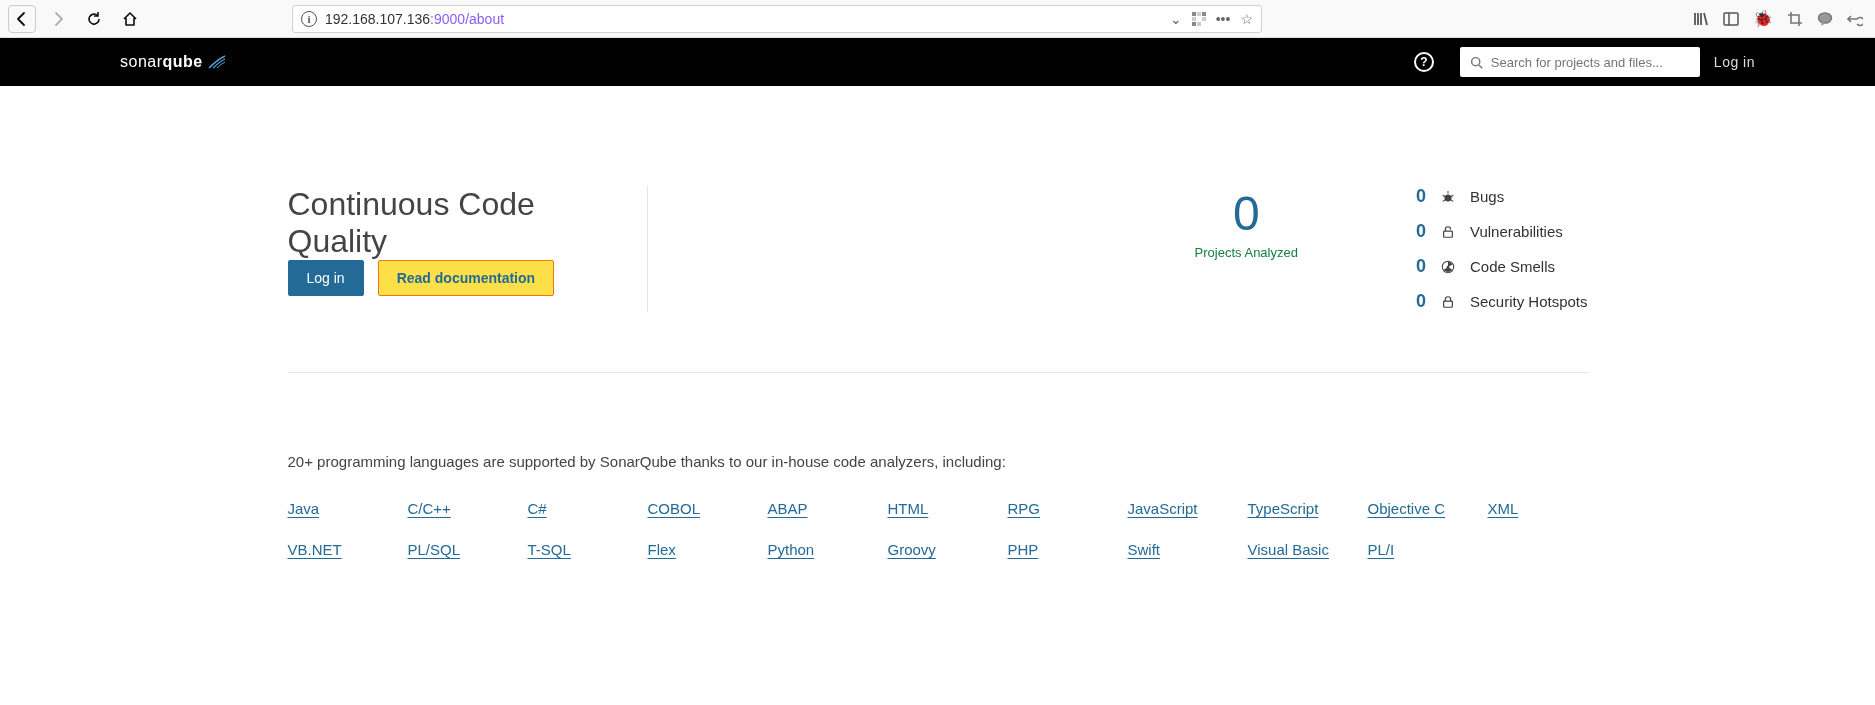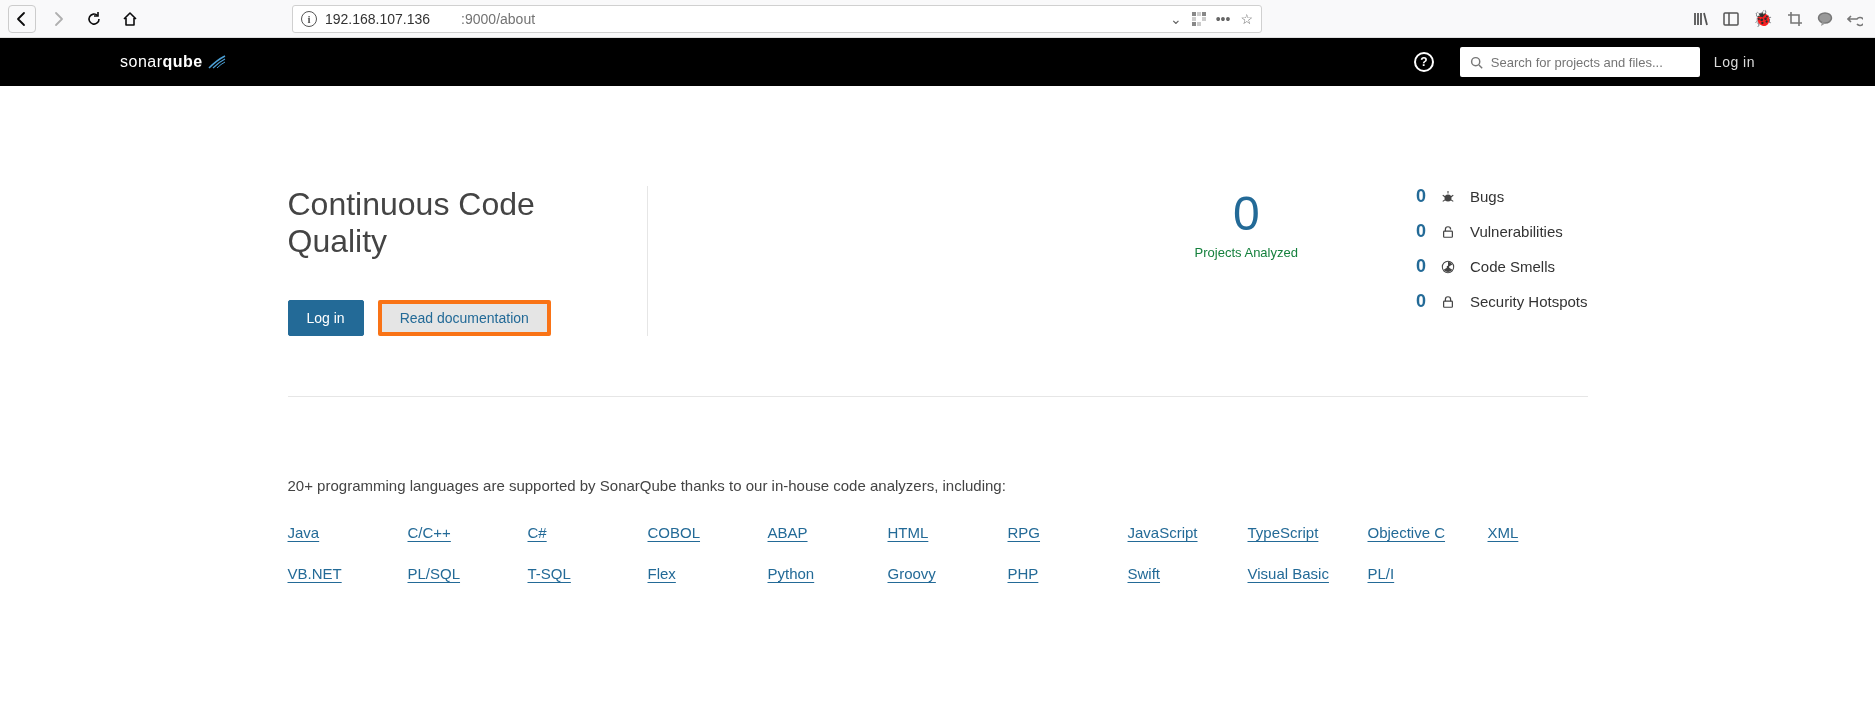--- a/index.html
+++ b/index.html
@@ -6,21 +6,21 @@
 body { font-family: -apple-system, BlinkMacSystemFont, "Segoe UI", Helvetica, Arial, sans-serif; background: #fff; color: #333; }
 
 
 .browser-chrome { background: #f9f9fa; border-bottom: 1px solid #e0e0e0; height: 38px; display: flex; align-items: center; padding: 0 8px; gap: 8px; }
 .nav-btn { width: 28px; height: 28px; display: flex; align-items: center; justify-content: center; color: #555; font-size: 16px; cursor: pointer; }
 .nav-btn.enabled { color: #0c0c0d; border: 1px solid #ccc; border-radius: 4px; }
 .nav-btn.disabled { color: #b0b0b0; }
 .url-bar { flex: 1; max-width: 970px; height: 28px; border: 1px solid #d0d0d0; border-radius: 3px; background: #fff; display: flex; align-items: center; padding: 0 8px; margin-left: 140px; color: #555; font-size: 14px; gap: 8px; }
 .url-info-icon { width: 16px; height: 16px; border: 1.5px solid #555; border-radius: 50%; display: inline-flex; align-items: center; justify-content: center; font-size: 11px; font-weight: bold; font-family: serif; }
 .url-text { color: #333; }
-.url-text .gray { color: #737373; margin-left: 31px; }
+.url-text .gray { color: #8b5cf6; }
 .url-right { margin-left: auto; display: flex; gap: 10px; align-items: center; color: #666; font-size: 14px; }
 .chrome-icons { display: flex; gap: 14px; align-items: center; color: #555; font-size: 16px; margin-left: auto; padding-right: 4px; }
 .chrome-icons span { cursor: pointer; }
 
 
 .topnav { background: #000000; height: 48px; display: flex; align-items: center; padding: 0 20px; color: #fff; }
 .logo { display: flex; align-items: center; margin-left: 100px; margin-right: 18px; color: #fff; }
 .logo-text { font-size: 16px; letter-spacing: 0.5px; font-weight: 400; }
 .logo-text b { font-weight: 600; }
 .logo-waves { margin-left: 4px; }
@@ -28,25 +28,25 @@
 .nav-link { color: #ddd; font-size: 14px; cursor: pointer; letter-spacing: 0.3px; }
 .nav-right { margin-left: auto; display: flex; align-items: center; gap: 14px; margin-right: 100px; }
 .help-icon { width: 20px; height: 20px; border: 2px solid #fff; border-radius: 50%; display: flex; align-items: center; justify-content: center; font-size: 12px; font-weight: bold; cursor: pointer; }
 .search-box { background: #fff; border-radius: 2px; height: 30px; width: 240px; display: flex; align-items: center; padding: 0 10px; gap: 8px; color: #888; font-size: 13px; margin-left: 12px; }
 .login-link { color: #ddd; font-size: 14px; letter-spacing: 0.5px; cursor: pointer; }
 
 
 .content { max-width: 1340px; margin: 0 auto; padding: 0 20px; }
 .hero { display: flex; padding: 100px 0 60px; border-bottom: 1px solid #e6e6e6; }
 .hero-left { flex: 0 0 360px; border-right: 1px solid #e6e6e6; padding-right: 40px; }
-.hero-title { font-size: 32px; font-weight: 300; color: #444; margin-bottom: 40px; }
+.hero-title { font-size: 32px; font-weight: 300; color: #444; }
 .hero-actions { display: flex; gap: 14px; }
 .btn { display: inline-flex; align-items: center; justify-content: center; height: 36px; padding: 0 18px; border-radius: 2px; font-size: 14px; cursor: pointer; }
 .btn-primary { background: #236a97; color: #fff; border: 1px solid #236a97; }
-.btn-outline { background: #e5e5e5; color: #236a97; border: 4px solid #f97316; }
+.btn-outline { background: #fde047; color: #236a97; border: 1px solid #f97316; font-weight: bold; }
 .hero-right { flex: 1; display: flex; justify-content: flex-end; align-items: flex-start; gap: 110px; }
 .projects-analyzed { text-align: center; }
 .big-zero { font-size: 48px; color: #236a97; font-weight: 400; }
 .projects-label { font-size: 13px; color: #15803d; margin-top: 4px; }
 .stats { display: flex; flex-direction: column; gap: 14px; }
 .stat-row { display: flex; align-items: center; gap: 14px; }
 .stat-count { font-size: 18px; font-weight: 700; color: #236a97; width: 18px; text-align: right; }
 .stat-icon { width: 16px; height: 16px; display: flex; align-items: center; justify-content: center; color: #444; }
 .stat-label { font-size: 15px; color: #333; }
 

